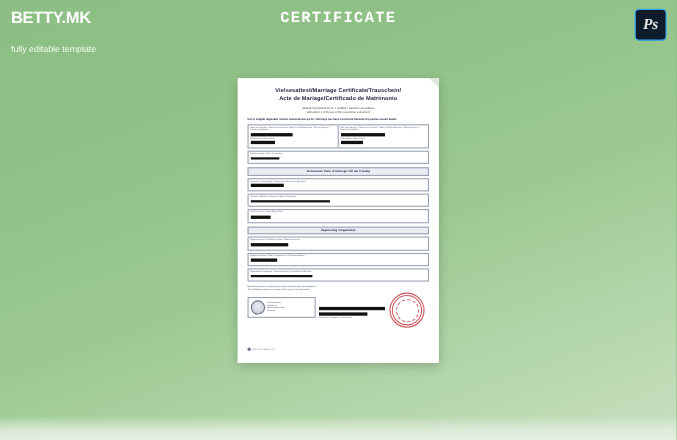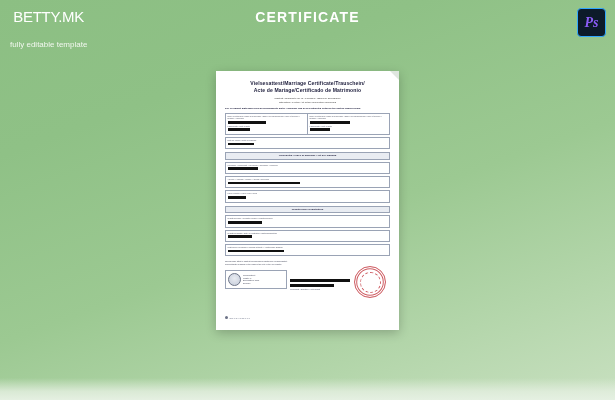--- a/index.html
+++ b/index.html
@@ -29,52 +29,52 @@
     pointer-events: none;
   }
   
   .brand {
     position: absolute;
     left: 10px;
     top: 8px;
   }
   .brand-name {
     font-size: 15px;
-    font-weight: normal;
+    font-weight: bold;
     color: #ffffff;
     letter-spacing: -0.3px;
     line-height: 17px;
-    text-align: center;
   }
   .brand-sub {
     font-size: 8px;
     color: #f2f7ef;
     line-height: 12px;
     margin-top: 14px;
   }
   .title {
     position: absolute;
     left: 0; right: 0;
     top: 9px;
     text-align: center;
     font-size: 14px;
     font-weight: bold;
     letter-spacing: 1.2px;
     color: #ffffff;
+    font-family: Liberation Mono, monospace;
   }
   .ps-badge {
     position: absolute;
     right: 9px;
     top: 8px;
     width: 27px;
     height: 27px;
     border-radius: 4px;
     background: #0d1b2a;
     border: 1px solid #31a8ff;
-    color: #8b5cf6;
+    color: #e5e5e5;
     font-size: 14px;
     font-weight: bold;
     font-style: italic;
     display: flex;
     align-items: center;
     justify-content: center;
     font-family: "Liberation Serif", serif;
   }
   
   .doc-shadow {

